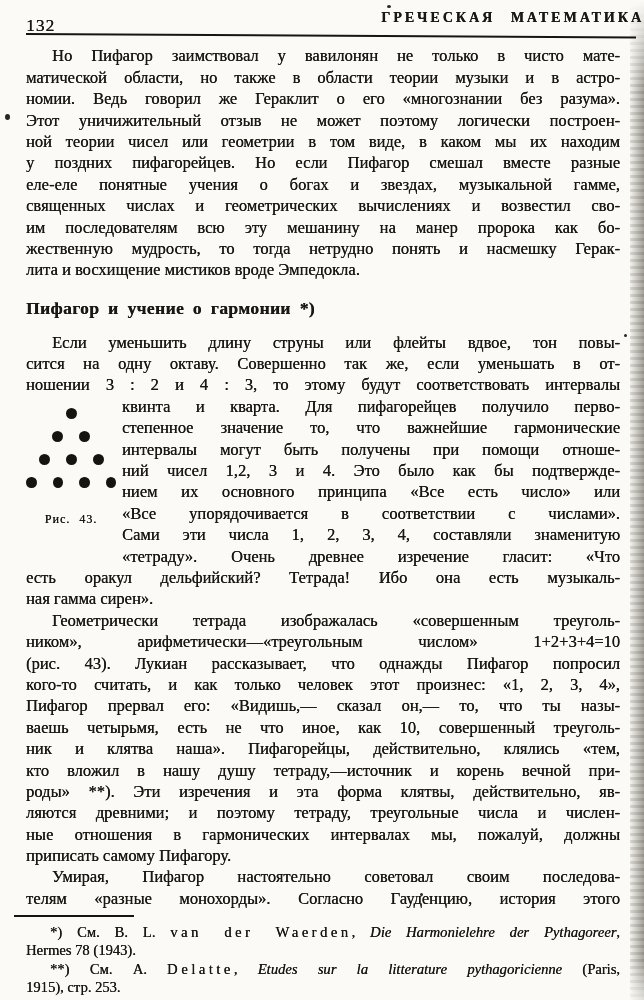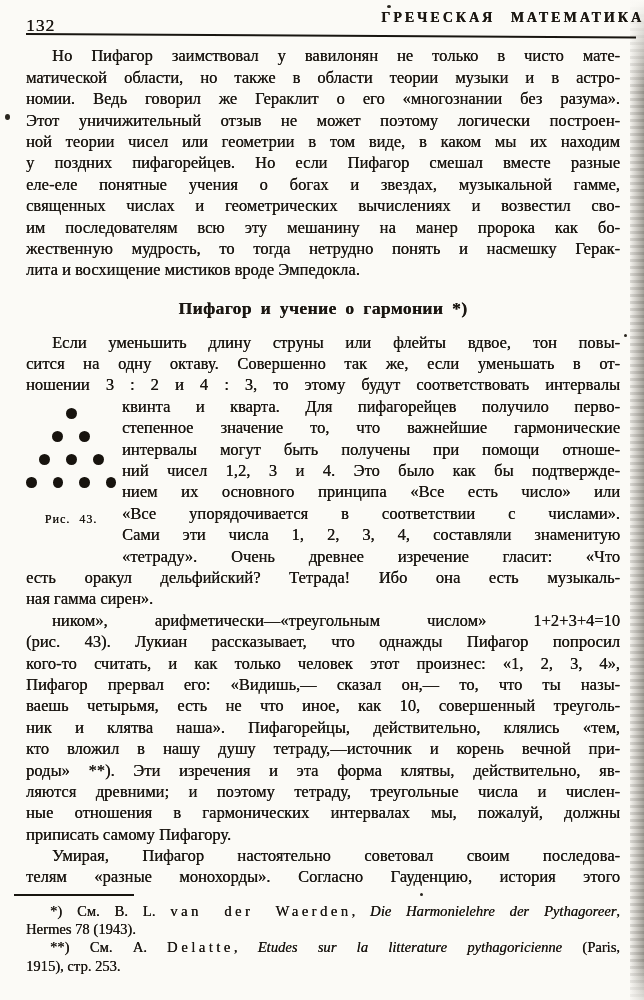--- a/index.html
+++ b/index.html
@@ -44,21 +44,21 @@
 
   
   .body-text { margin: 10px 24px 0 26px; font-size: 16.5px; }
   .line { line-height: 21.4px; height: 21.4px; overflow: hidden; }
   .justify .line { text-align: justify; text-align-last: justify; }
   .flush-last .line:last-child { text-align-last: left; }
   .indent-first .line:first-child { text-indent: 26px; }
 
   .section-heading {
     margin: 15px 0 12px; height: 24px; line-height: 24px;
-    text-align: center; font-size: 17.5px; font-weight: bold;
+    font-size: 17.5px; font-weight: bold;
     letter-spacing: 0.4px; word-spacing: 4px;
   }
 
   
   .figure-wrap { position: relative; }
   .figure-wrap .beside { margin-left: 96px; }
   .tetractys { position: absolute; left: 0; top: 2px; width: 90px; margin: 0; }
   .dots { margin-top: 10px; }
   .dot-row { display: flex; justify-content: center; gap: 16px; height: 11px; margin-bottom: 12px; }
   .dot { width: 11px; height: 11px; border-radius: 50%; background: var(--dot-color, #17130e); }
@@ -153,20 +153,21 @@
           <div class="line">«тетраду». Очень древнее изречение гласит: «Что</div>
         </div>
     </div>
 
     <div class="para justify flush-last">
         <div class="line">есть оракул дельфийский? Тетрада! Ибо она есть музыкаль-</div>
         <div class="line">ная гамма сирен».</div>
       </div>
 
     <div class="para justify indent-first flush-last">
+        <div class="line">Геометрически тетрада изображалась «совершенным треуголь-</div>
         <div class="line">ником», арифметически—«треугольным числом» 1+2+3+4=10</div>
         <div class="line">(рис. 43). Лукиан рассказывает, что однажды Пифагор попросил</div>
         <div class="line">кого-то считать, и как только человек этот произнес: «1, 2, 3, 4»,</div>
         <div class="line">Пифагор прервал его: «Видишь,— сказал он,— то, что ты назы-</div>
         <div class="line">ваешь четырьмя, есть не что иное, как 10, совершенный треуголь-</div>
         <div class="line">ник и клятва наша». Пифагорейцы, действительно, клялись «тем,</div>
         <div class="line">кто вложил в нашу душу тетраду,—источник и корень вечной при-</div>
         <div class="line">роды» **). Эти изречения и эта форма клятвы, действительно, яв-</div>
         <div class="line">ляются древними; и поэтому тетраду, треугольные числа и числен-</div>
         <div class="line">ные отношения в гармонических интервалах мы, пожалуй, должны</div>

